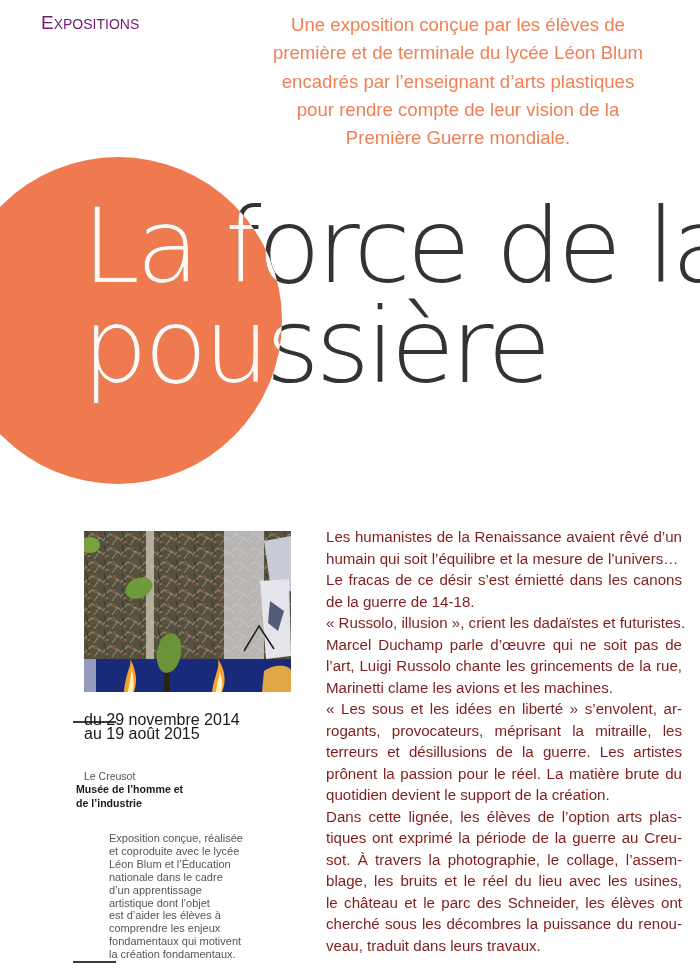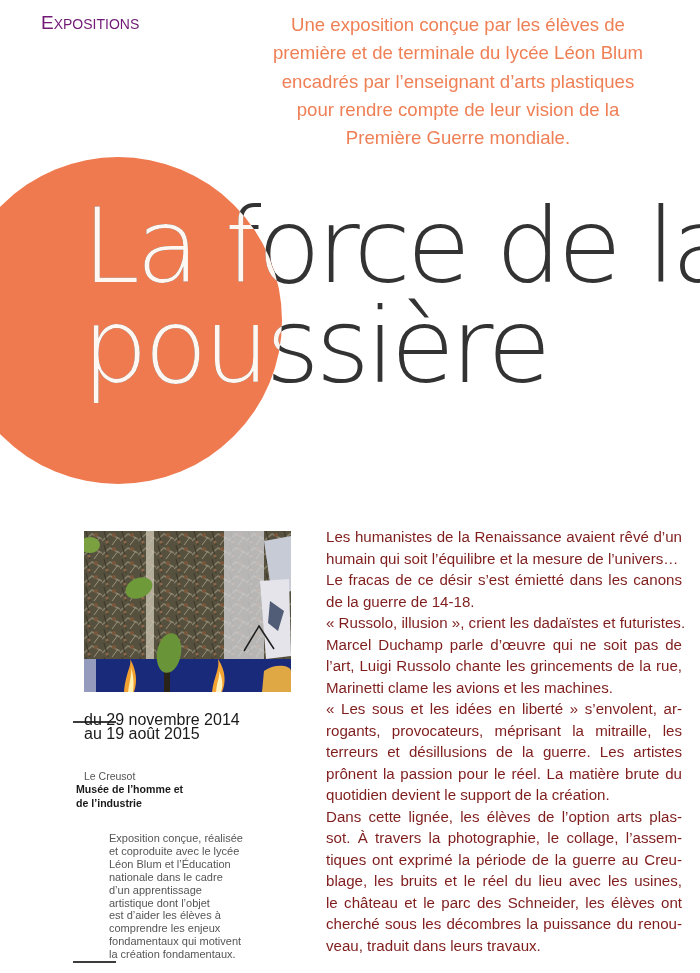--- a/index.html
+++ b/index.html
@@ -136,19 +136,19 @@
   <span class="line">« Russolo, illusion », crient les dadaïstes et futuristes.</span>
   <span class="line">Marcel Duchamp parle d’œuvre qui ne soit pas de</span>
   <span class="line">l’art, Luigi Russolo chante les grincements de la rue,</span>
   <span class="line last">Marinetti clame les avions et les machines.</span>
   <span class="line">« Les sous et les idées en liberté » s’envolent, ar-</span>
   <span class="line">rogants, provocateurs, méprisant la mitraille, les</span>
   <span class="line">terreurs et désillusions de la guerre. Les artistes</span>
   <span class="line">prônent la passion pour le réel. La matière brute du</span>
   <span class="line last">quotidien devient le support de la création.</span>
   <span class="line">Dans cette lignée, les élèves de l’option arts plas-</span>
+  <span class="line">tiques ont exprimé la période de la guerre au Creu-</span>
   <span class="line">sot. À travers la photographie, le collage, l’assem-</span>
-  <span class="line">tiques ont exprimé la période de la guerre au Creu-</span>
   <span class="line">blage, les bruits et le réel du lieu avec les usines,</span>
   <span class="line">le château et le parc des Schneider, les élèves ont</span>
   <span class="line">cherché sous les décombres la puissance du renou-</span>
   <span class="line last">veau, traduit dans leurs travaux.</span>
 </div>
 
 </body></html>

